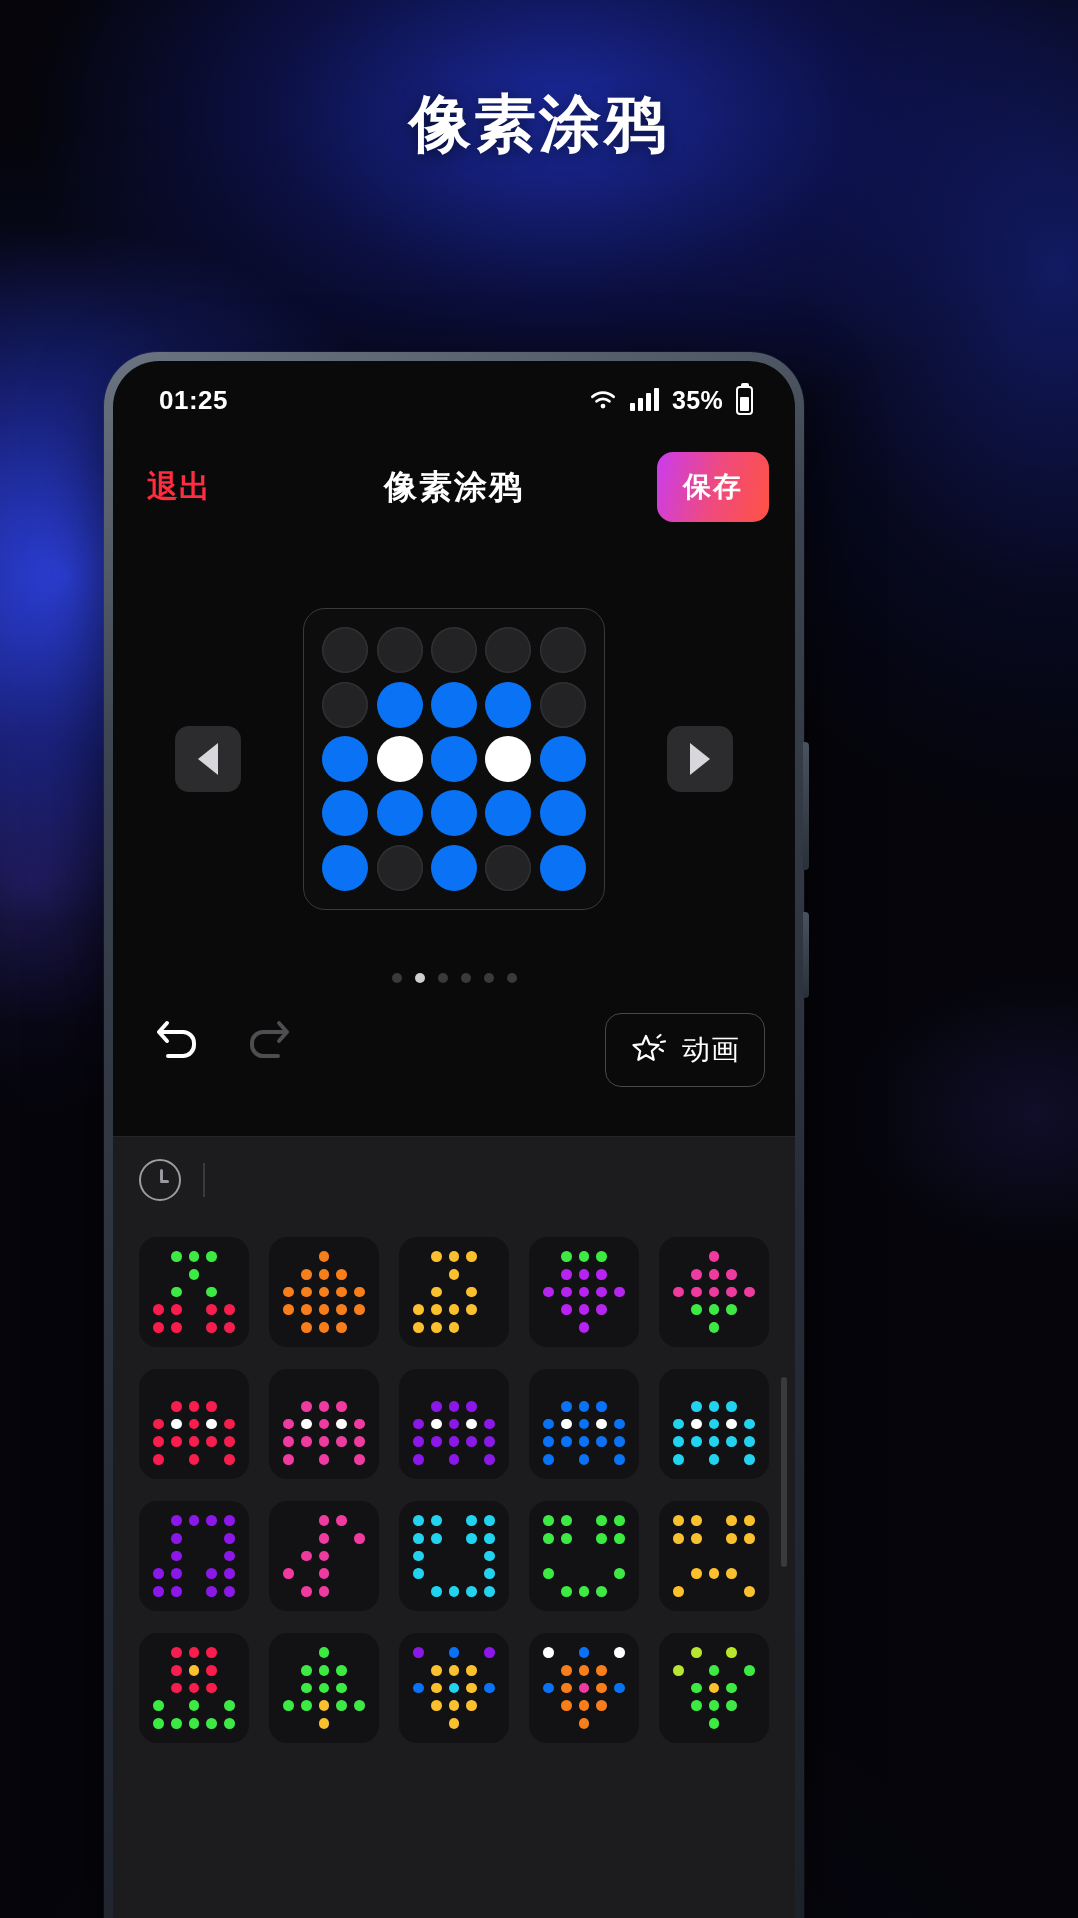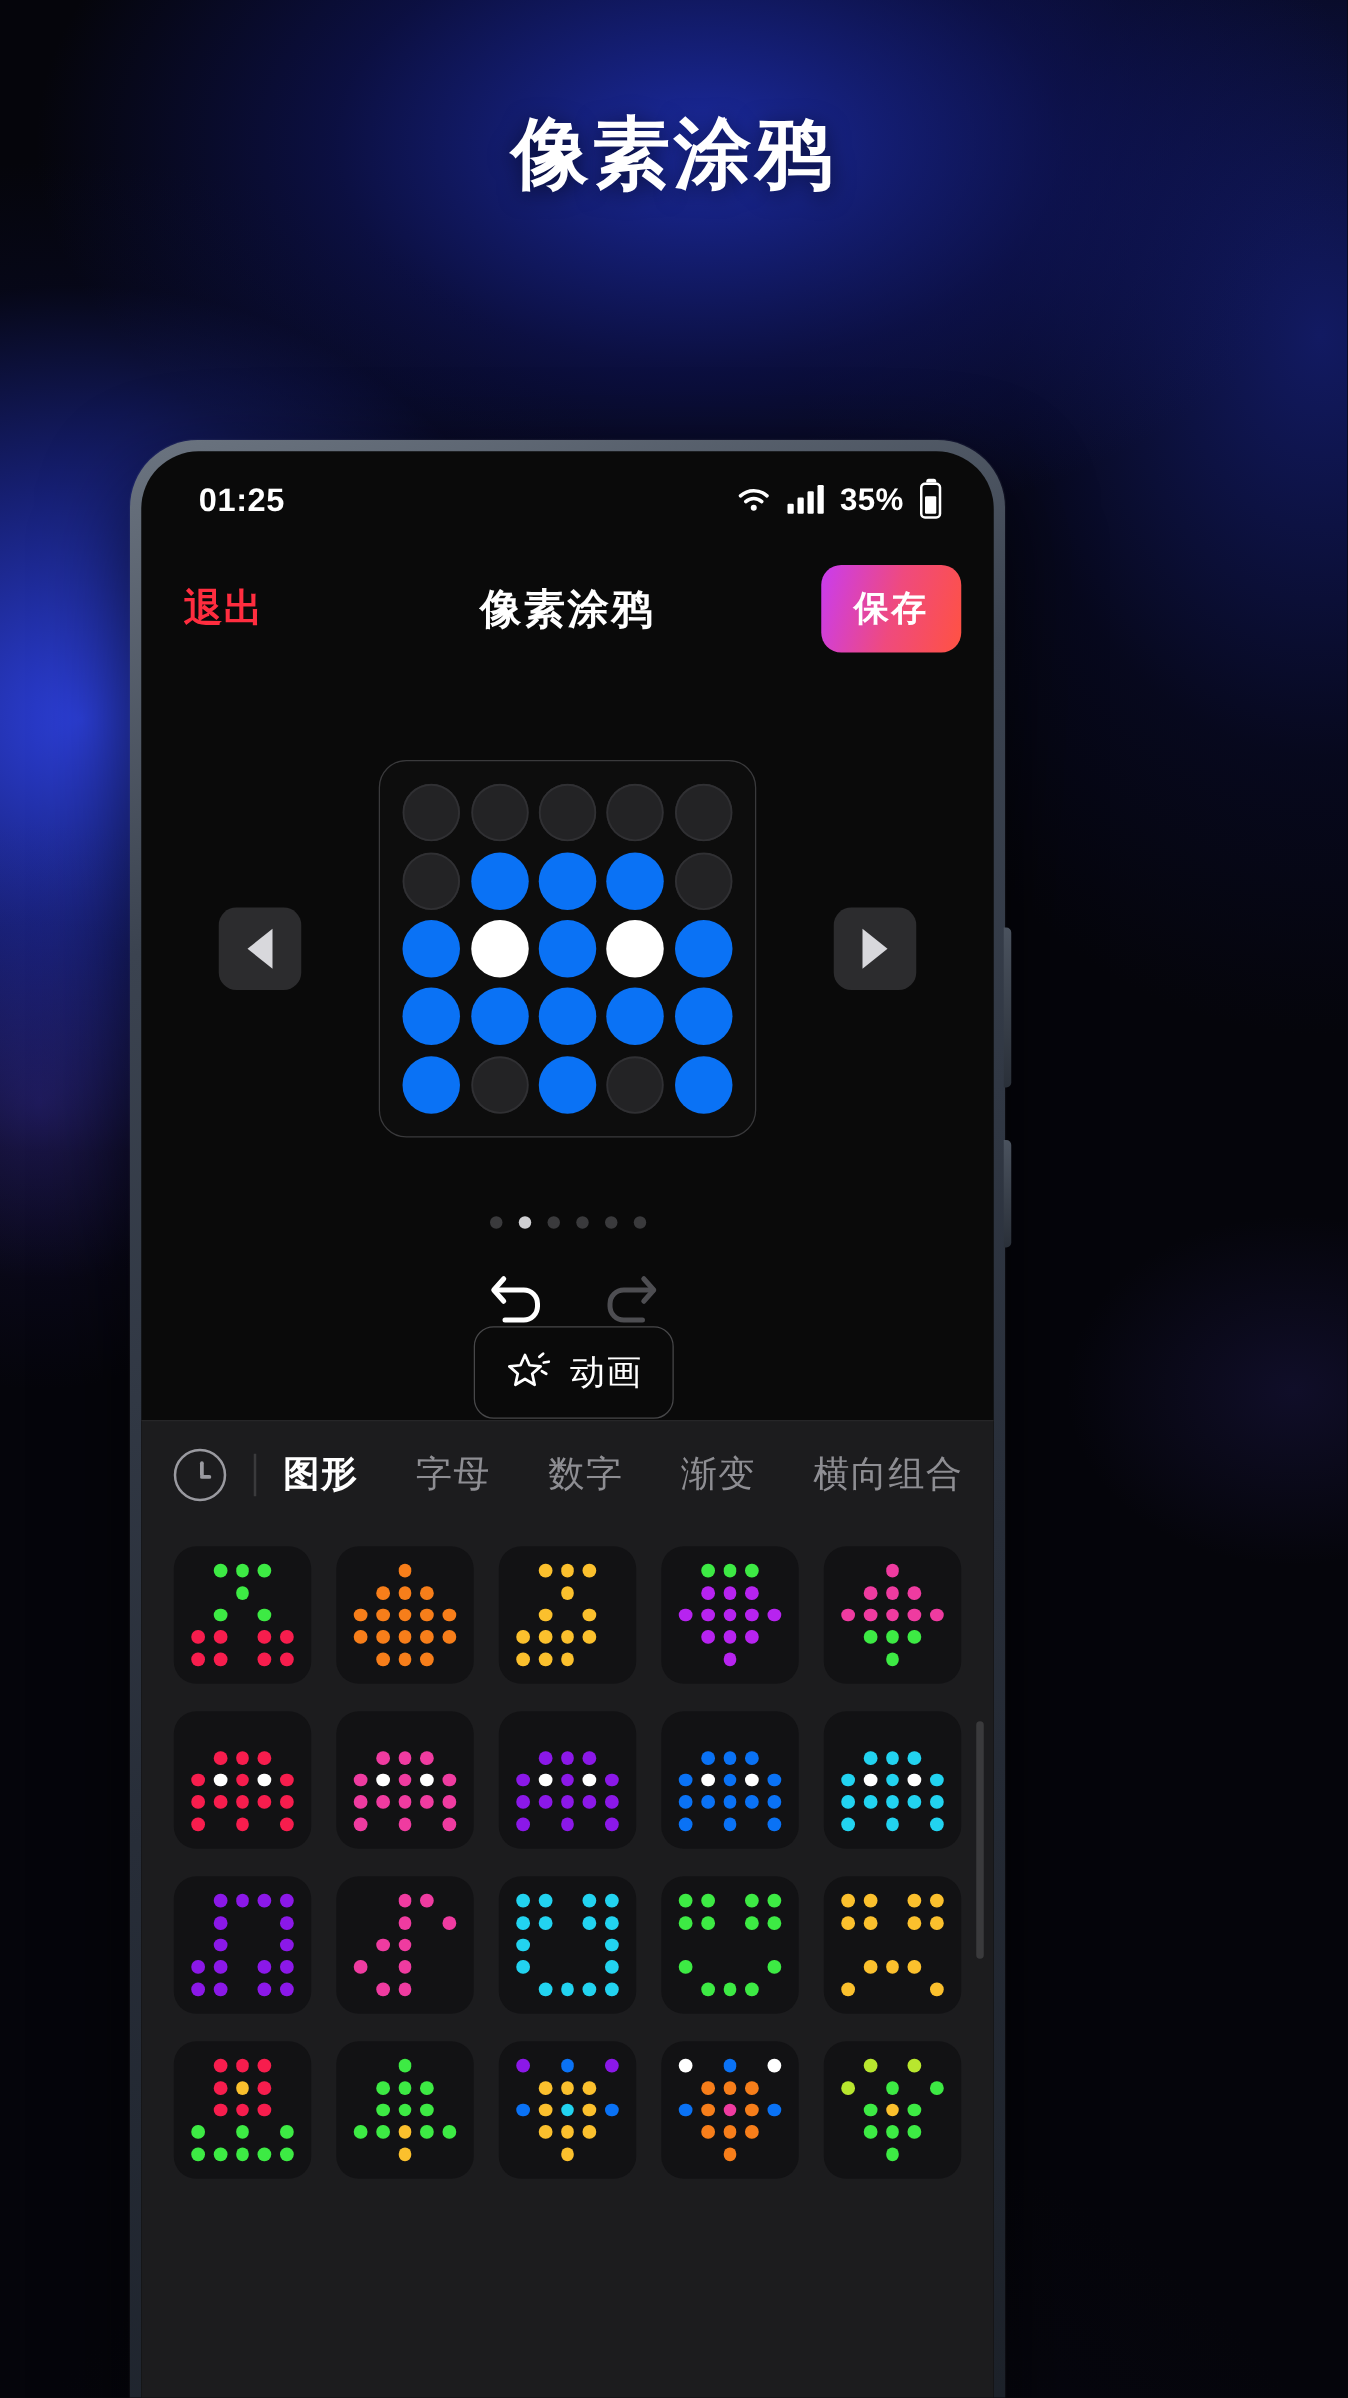--- a/index.html
+++ b/index.html
@@ -181,24 +181,23 @@
   
   #page-dots {
     display: flex; justify-content: center; gap: 13px;
     margin-top: 4px;
   }
   #page-dots .pd { width: 10px; height: 10px; border-radius: 50%; background: #3a3a3c; cursor: pointer; }
   #page-dots .pd.active { background: #cfcfd2; }
 
   
   #tool-row {
-    display: flex; align-items: center; justify-content: space-between;
+    display: flex; align-items: flex-start; justify-content: space-between;
     padding: 30px 30px 0 40px;
     height: 120px;
-    flex-direction: column;
   }
   #history-tools { display: flex; align-items: center; gap: 36px; }
   .hist-btn { cursor: pointer; display: block; }
   #animation-button {
     display: flex; align-items: center; gap: 12px;
     border: 1.5px solid #48484a; border-radius: 16px;
     padding: 16px 24px; cursor: pointer; background: transparent;
   }
   #animation-label { color: #ffffff; font-size: 28px; letter-spacing: 1px; }
 
@@ -384,27 +383,20 @@
           <path d="M29.5 19 L33 21" stroke="#ffffff" stroke-width="2.2" stroke-linecap="round"></path>
         </svg>
         <span id="animation-label">动画</span>
       </div>
     </div>
 
     <div id="bottom-sheet">
       <div id="tab-bar">
         <div id="recent-tab"></div>
         <div id="tab-divider"></div>
-        <div id="tab-list">
-            <div class="tab-item active">图形</div>
-            <div class="tab-item">字母</div>
-            <div class="tab-item">数字</div>
-            <div class="tab-item">渐变</div>
-            <div class="tab-item">横向组合</div>
-          </div>
       </div>
       <div id="preset-scroll">
         <div id="preset-grid">
             <div class="preset-tile">
               <div class="pp off"></div>
               <div class="pp" style="background: rgb(61, 234, 68);"></div>
               <div class="pp" style="background: rgb(61, 234, 68);"></div>
               <div class="pp" style="background: rgb(61, 234, 68);"></div>
               <div class="pp off"></div>
               <div class="pp off"></div>

